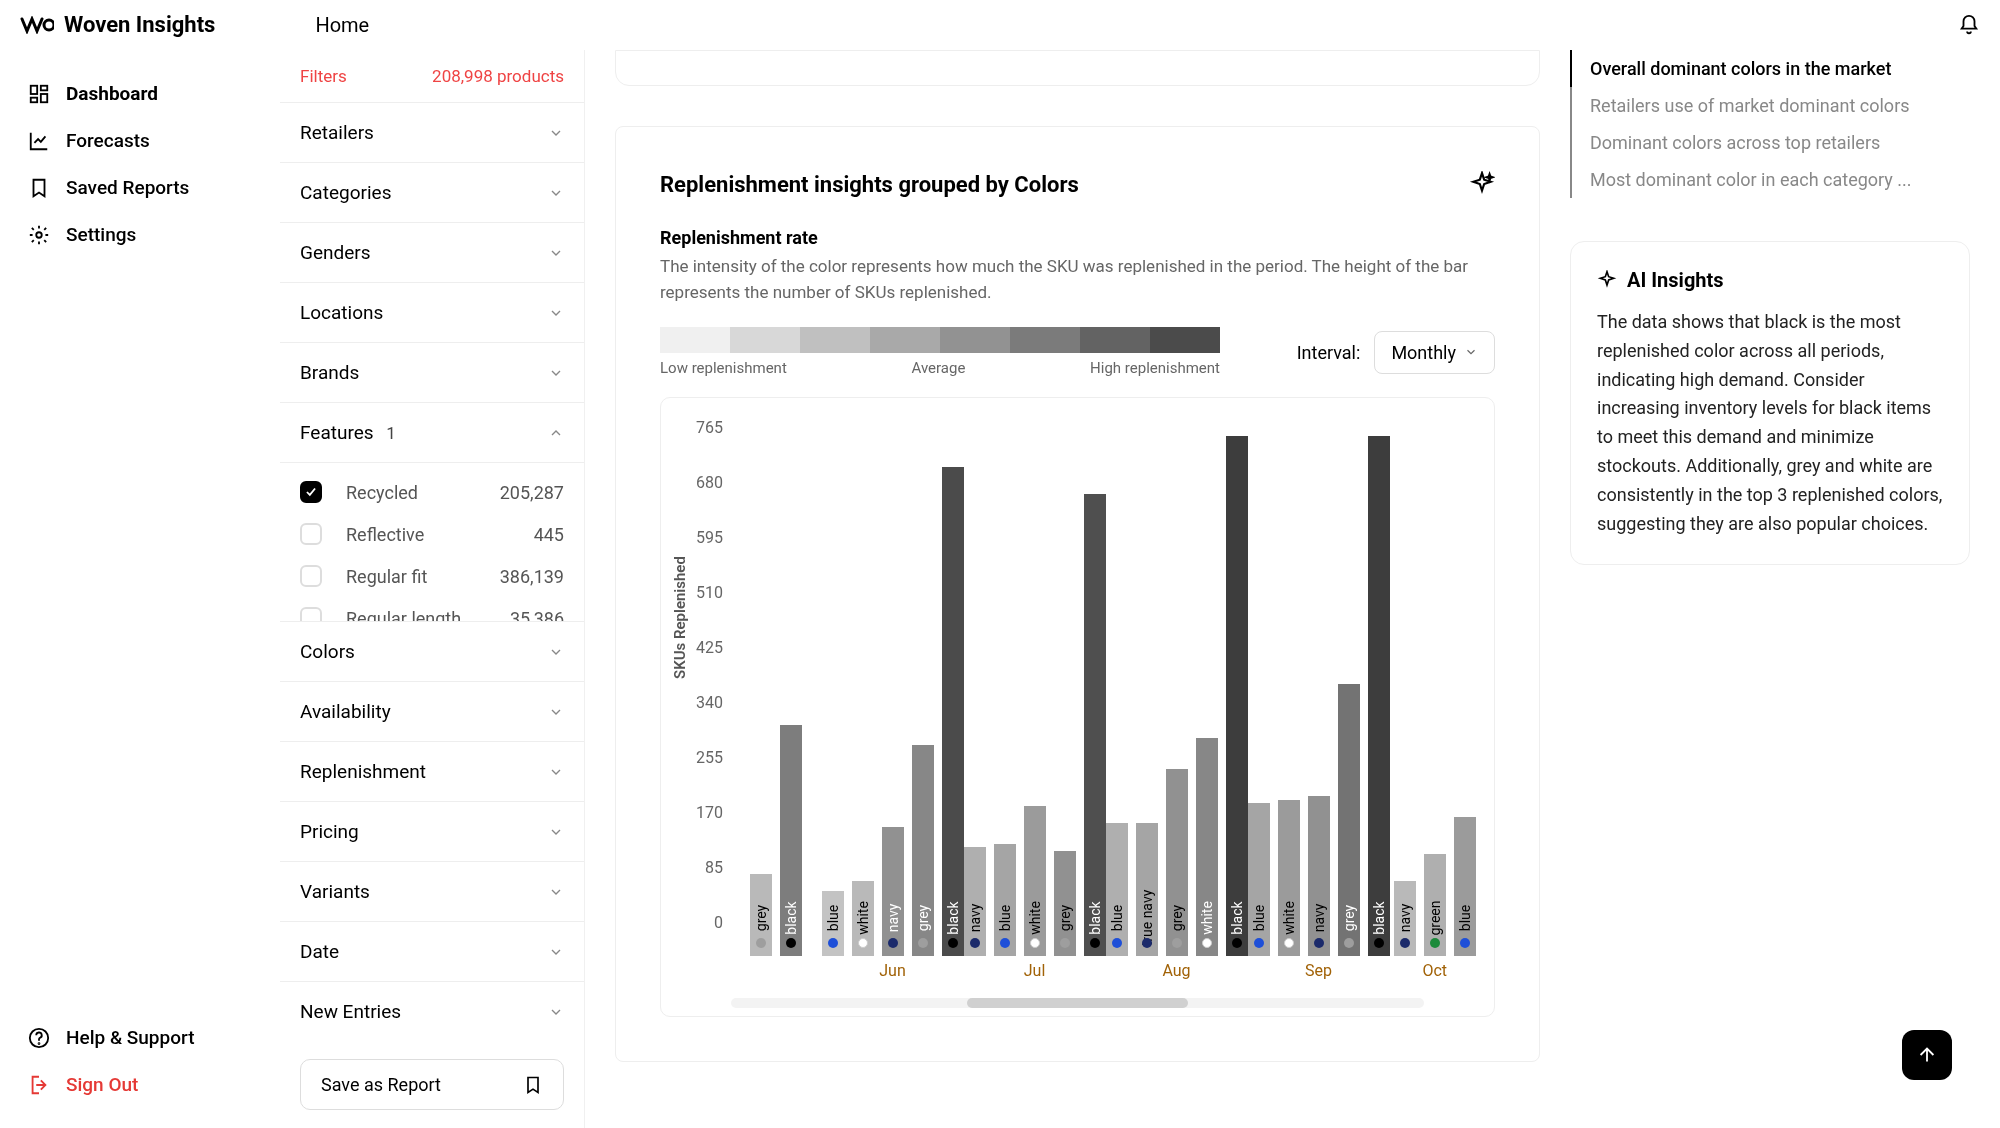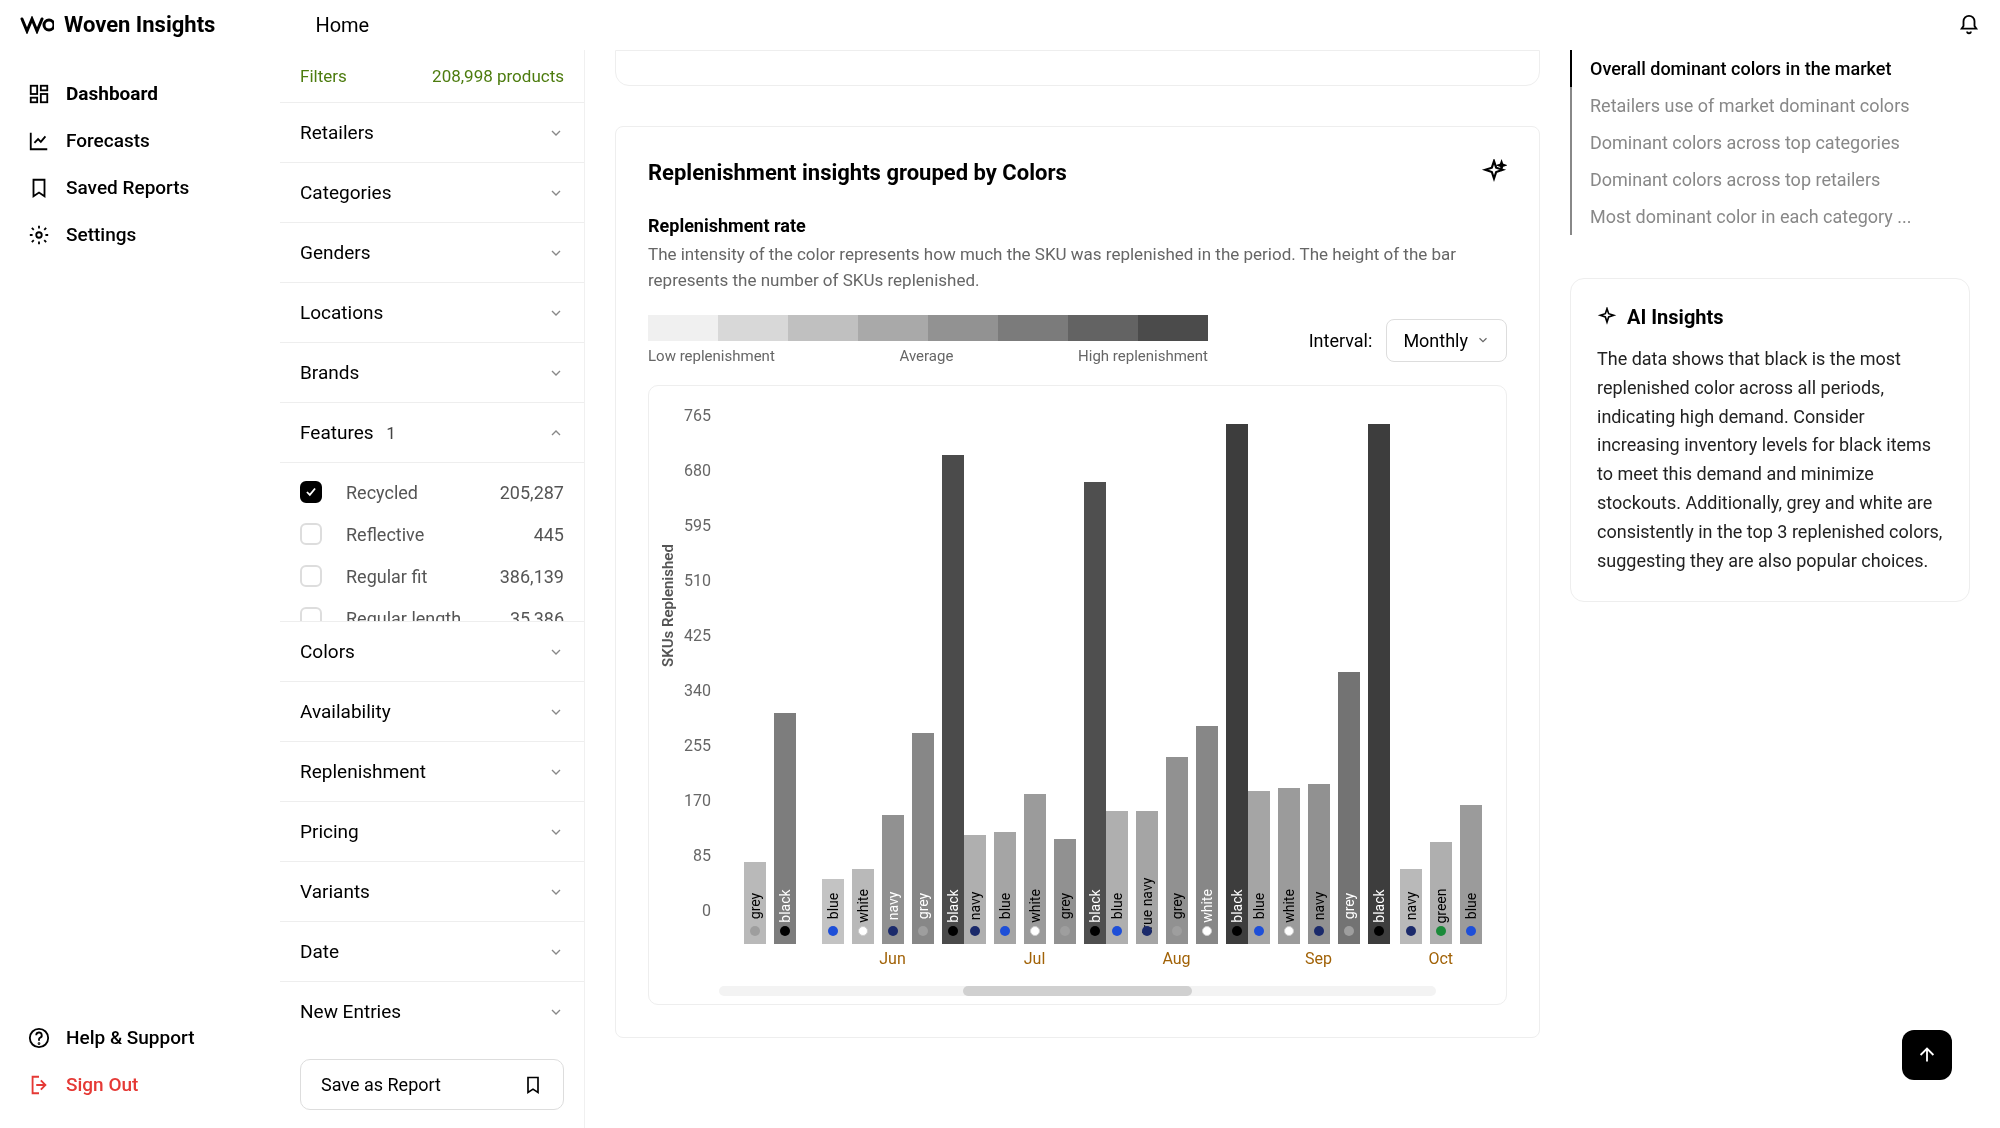--- a/index.html
+++ b/index.html
@@ -14,36 +14,36 @@
 .layout{display:flex;height:calc(100vh - 50px)}
 
 .leftnav{width:280px;padding:20px;border-right:1px solid #fff;display:flex;flex-direction:column}
 .nav-item{display:flex;align-items:center;gap:16px;padding:12px 8px;font-size:19px;font-weight:500;cursor:pointer;border-radius:8px}
 .nav-item.active{font-weight:700}
 .nav-icon{width:22px;height:22px;flex-shrink:0}
 .leftnav-bottom{margin-top:auto}
 .signout{color:#e53935}
 
 .filters{width:305px;border-right:1px solid #f0f0f0;display:flex;flex-direction:column}
-.filters-header{display:flex;justify-content:space-between;padding:16px 20px;font-size:17px;color:#4d7c0f}
+.filters-header{display:flex;justify-content:space-between;padding:16px 20px;font-size:17px;color:#ef4444}
 .filter-row{display:flex;justify-content:space-between;align-items:center;padding:18px 20px;font-size:19px;border-top:1px solid #eee;cursor:pointer}
 .filter-row .badge{font-size:17px;color:#444;margin-left:8px}
 .chev{width:16px;height:16px;color:#888}
 .features-list{padding:8px 20px 18px 20px;border-top:1px solid #eee;max-height:260px;overflow-y:auto;position:relative}
 .feat-item{display:flex;align-items:flex-end;gap:24px;padding:10px 0}
 .cb{width:22px;height:22px;border-radius:6px;border:2px solid #ddd;display:flex;align-items:center;justify-content:center;flex-shrink:0}
 .cb.checked{background:#000;border-color:#000;color:#fff}
 .feat-label{flex:1;font-size:18px;color:#555}
 .feat-count{font-size:18px;color:#555}
 .save-report{margin:18px 20px;padding:14px 20px;border:1px solid #ddd;border-radius:10px;display:flex;justify-content:space-between;align-items:center;font-size:18px}
 
 .main{flex:1;padding:0 30px 30px 30px;overflow-y:auto;display:flex;gap:30px}
 .content{flex:1;min-width:0}
 .empty-card{height:36px;border:1px solid #eee;border-radius:0 0 14px 14px;margin-bottom:40px}
-.card{border:1px solid #eee;border-radius:8px;padding:32px}
+.card{border:1px solid #eee;border-radius:8px;padding:44px}
 .card-head{display:flex;justify-content:space-between;align-items:center;margin-bottom:30px}
 .card-title{font-size:22px;font-weight:700}
 .spark{width:26px;height:26px}
 .subhead{font-size:18px;font-weight:700;margin-bottom:6px}
 .subdesc{font-size:17px;color:#666;line-height:1.5;max-width:820px;margin-bottom:22px}
 .legend-row{display:flex;align-items:center;gap:28px;margin-bottom:20px}
 .grad{display:flex;flex:0 0 560px;flex-direction:column}
 .grad-bar{display:flex;height:26px}
 .grad-bar span{flex:1}
 .grad-labels{display:flex;justify-content:space-between;font-size:15px;color:#666;margin-top:6px}
@@ -471,21 +471,20 @@
               <div class="hthumb"></div>
             </div>
         </div>
       </div>
     </div>
 
     <div class="rail">
       <div class="toc" id="toc">
           <div class="toc-item active">Overall dominant colors in the market</div>
           <div class="toc-item ">Retailers use of market dominant colors</div>
-          <div class="toc-item ">Dominant colors across top categories</div>
           <div class="toc-item ">Dominant colors across top retailers</div>
           <div class="toc-item ">Most dominant color in each category ...</div>
         </div>
       <div class="ai-card">
         <div class="ai-head">
           <svg width="20" height="20" viewBox="0 0 24 24" fill="none" stroke="#000" stroke-width="2">
               <path d="M12 2l2 6 6 2-6 2-2 6-2-6-6-2 6-2 2-6z"></path>
             </svg>
           <span>AI Insights</span>
         </div>

